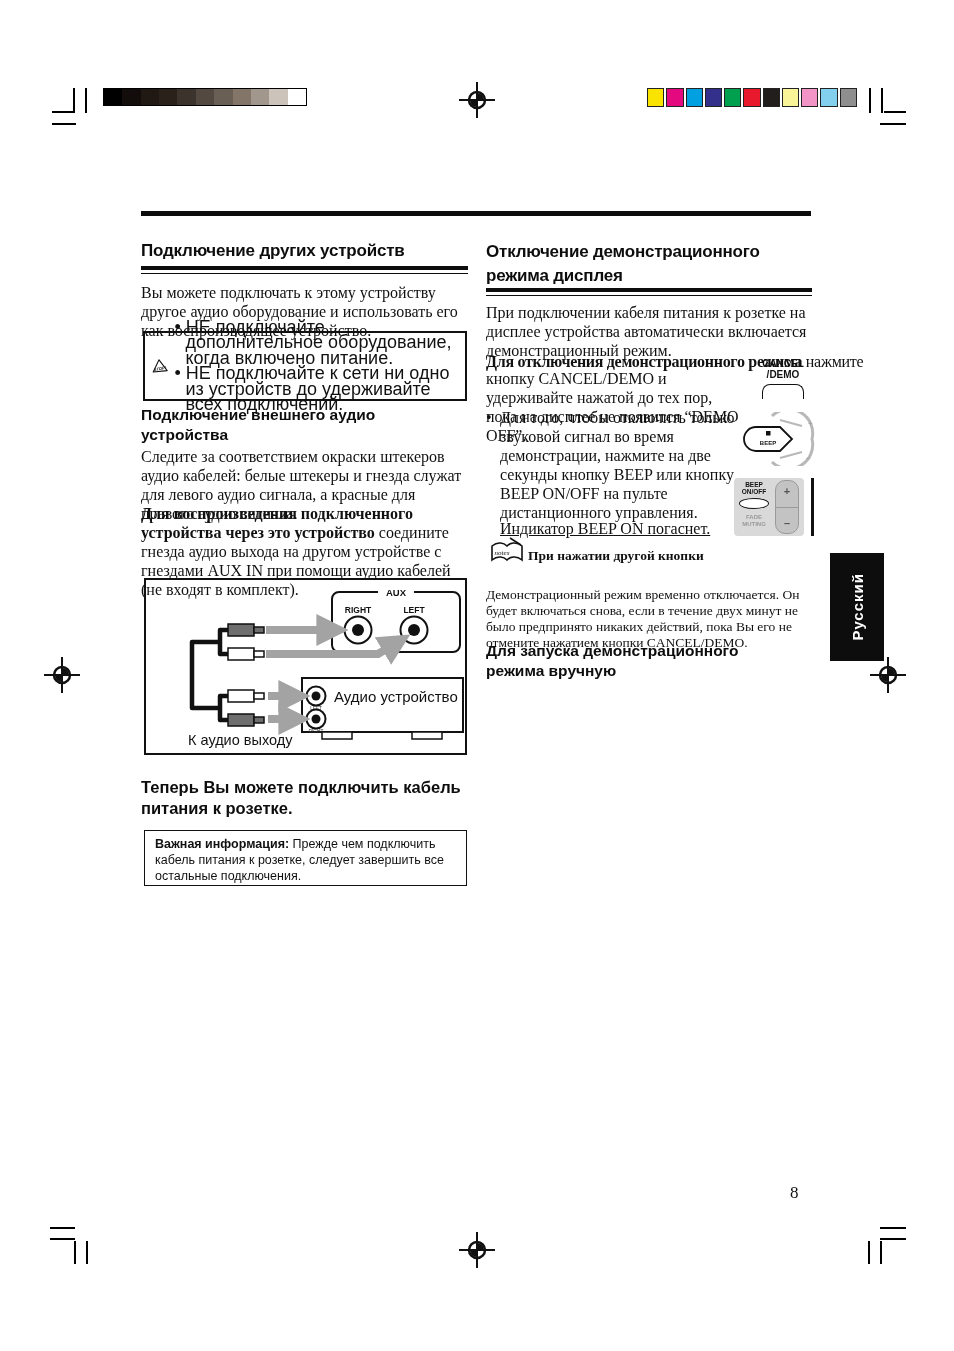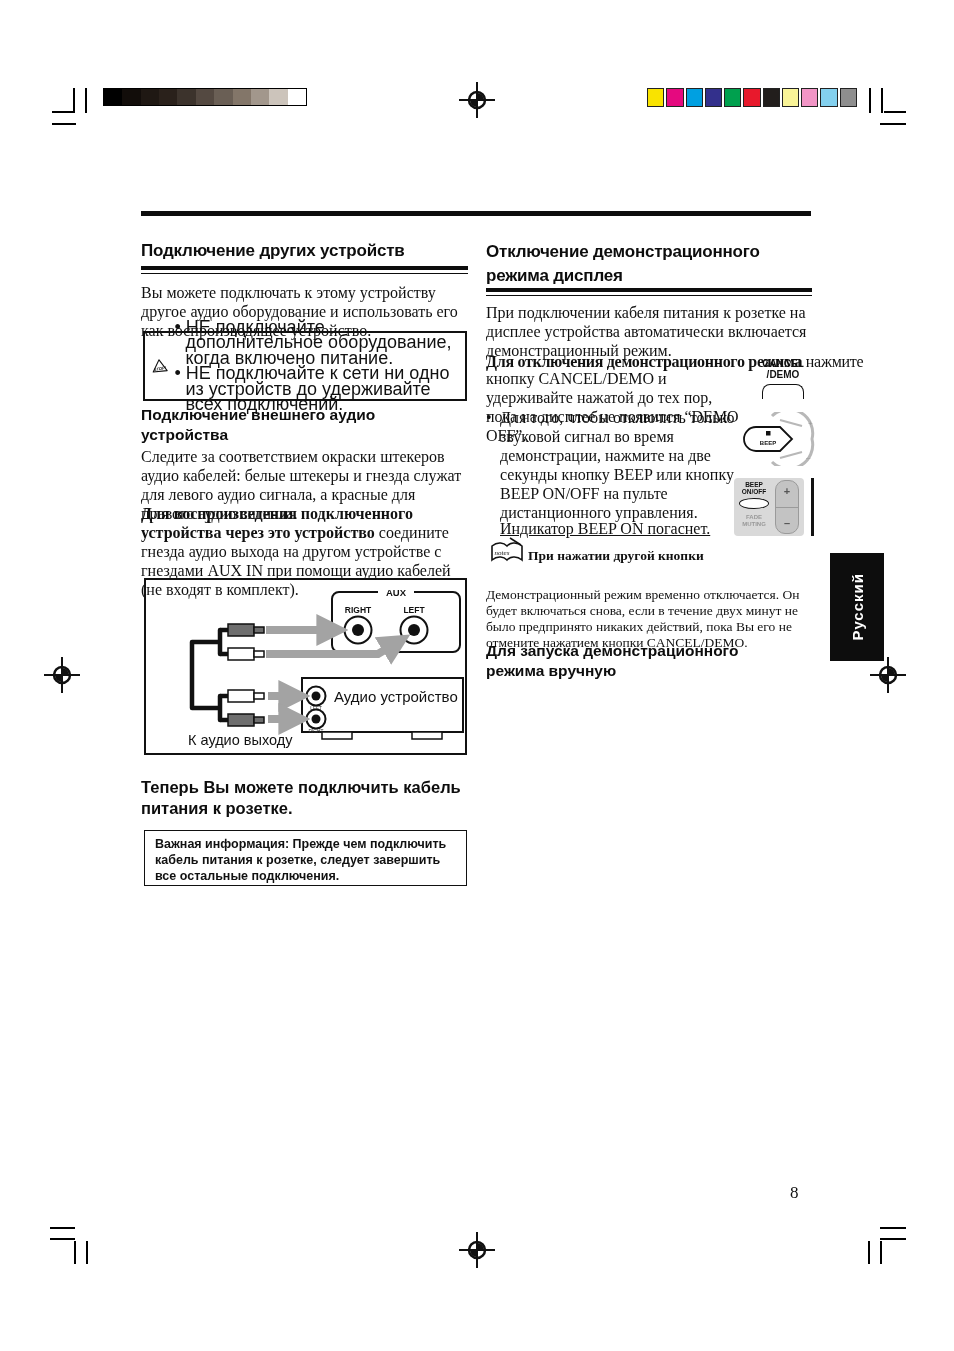--- a/index.html
+++ b/index.html
@@ -33,21 +33,21 @@
   .warn-list { list-style:none; font-family:"Liberation Sans",sans-serif;
     font-size:18px; line-height:15.5px; margin-left:6px; }
   .warn-list li { padding-left:11px; text-indent:-11px; }
   .warn-list li::before { content:"• "; }
   
   .diagram-box { position:absolute; left:144px; top:578px; width:323px; height:177px;
     border:2px solid #111; }
   
   .imp-box { position:absolute; left:144px; top:830px; width:323px; height:56px;
     border:1.5px solid #111; padding:5px 10px;
-    font-family:"Liberation Sans",sans-serif; font-size:12.5px; line-height:16px;font-weight:bold; }
+    font-family:"Liberation Sans",sans-serif; font-size:12.5px; line-height:16px; }
   
   .bullet-item { position:relative; padding-left:14px; }
   .bullet-item::before { content:"•"; position:absolute; left:0; top:0; }
   .cancel-demo { position:absolute; left:752px; top:358px; width:62px; text-align:center; }
   .cancel-demo .lbl { font-family:"Liberation Sans",sans-serif; font-weight:bold;
     font-size:10px; line-height:11px; white-space:pre-line; }
   .cancel-demo .btn { width:42px; height:15px; margin:4px auto 0;
     border:1.5px solid #111; border-bottom:none; border-radius:8px 8px 0 0; }
   .remote-frag { position:absolute; left:734px; top:478px; width:80px; height:58px; }
   .remote-body { position:absolute; left:0; top:0; width:70px; height:58px;

